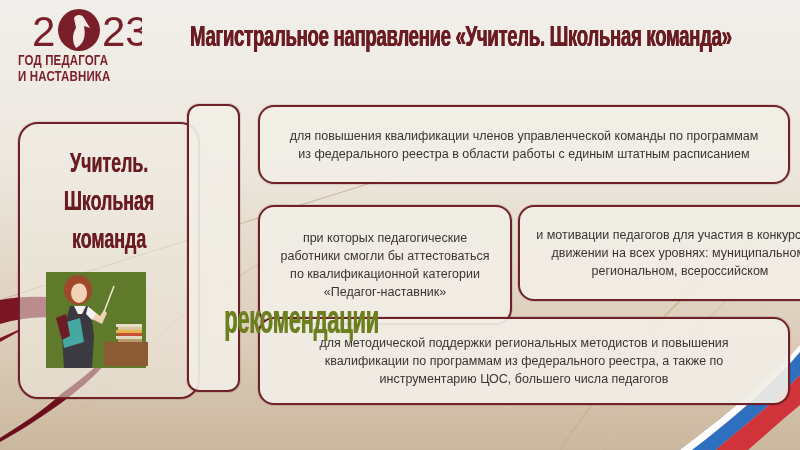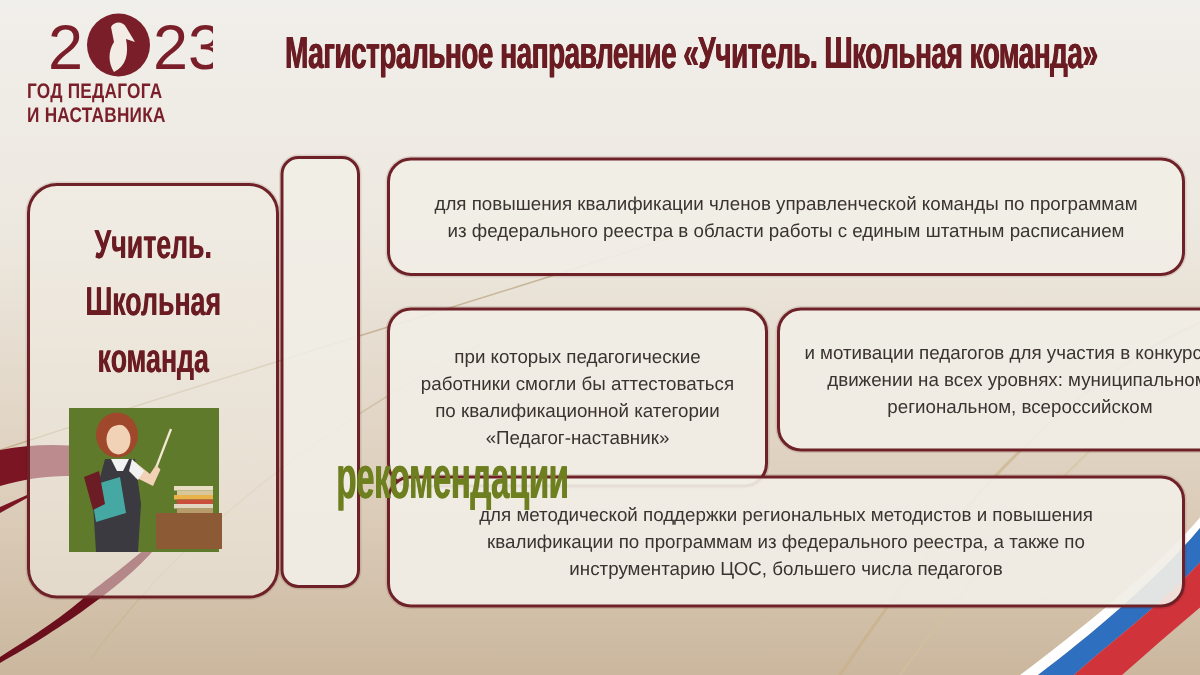--- a/index.html
+++ b/index.html
@@ -48,21 +48,21 @@
   }
   .box-text {
     position: absolute; left: 0; right: 0; top: 0; bottom: 0;
     display: flex; align-items: center; justify-content: center;
     text-align: center;
     font-family: "Liberation Sans", sans-serif;
     font-size: 12.5px; line-height: 18px; color: #3a3330;
     padding: 0 12px;
   }
 
-  .left-box { left: 18px; top: 122px; width: 168px; height: 277px; border-radius: 20px; background: rgba(240,236,228,0.55); }
+  .left-box { left: 18px; top: 122px; width: 182px; height: 277px; border-radius: 20px; background: rgba(240,236,228,0.55); }
   .left-title {
     position: absolute; left: 0; right: 0; top: 20px; text-align: center;
     font-family: "Liberation Sans", sans-serif; font-weight: bold;
     font-size: 27px; line-height: 38px; color: #6a1c22;
     transform: scaleX(0.66); transform-origin: center top;
     text-shadow: 0.5px 0 0 #6a1c22;
   }
   .left-title span { display: block; }
 
   .vbox { left: 187px; top: 104px; width: 53px; height: 288px; border-radius: 12px; }

